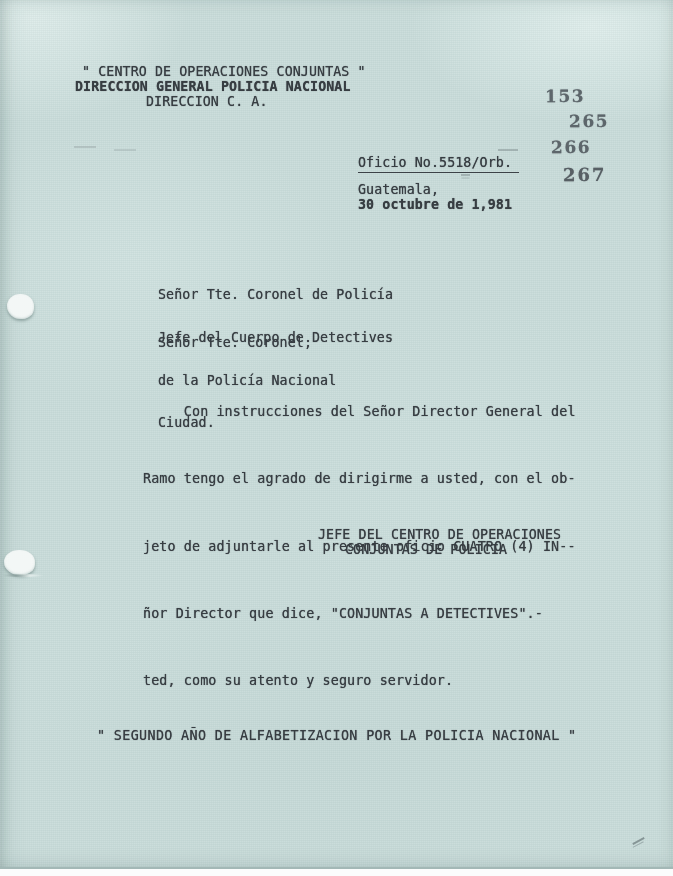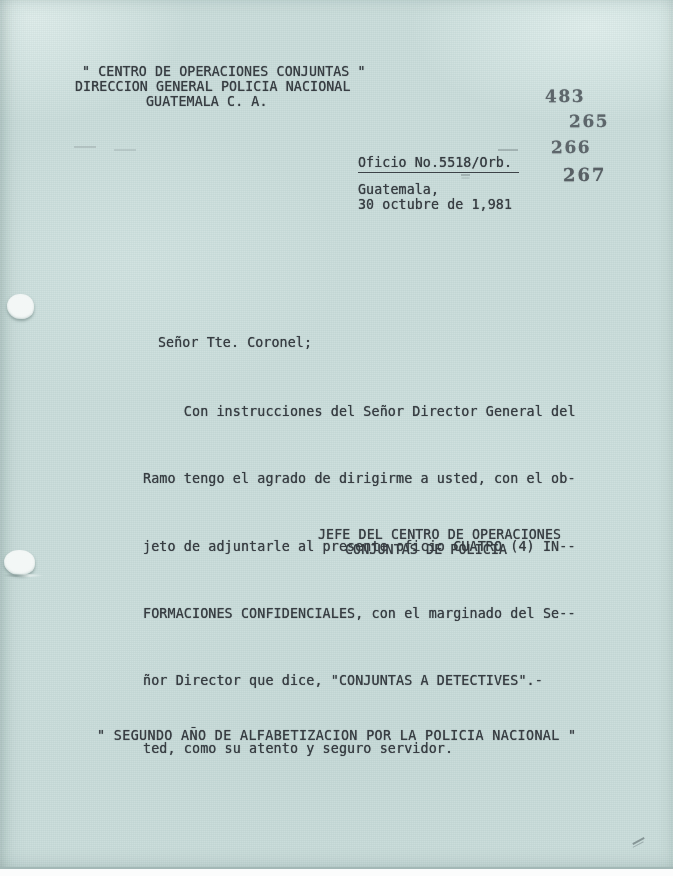--- a/index.html
+++ b/index.html
@@ -32,21 +32,21 @@
   .type {
     position: absolute;
     color: #373d42;
     font-size: 13.3px;
     line-height: 15.3px;
     white-space: pre;
     text-shadow: 0 0 0.8px rgba(55,61,66,0.9);
     letter-spacing: 0.1px;
   }
   .hdr1 { left: 82px;  top: 64px; }
-  .hdr2 { left: 75px;  top: 79px; }
+  .hdr2 { left: 75px;  top: 79px; font-weight: bold; }
   .hdr3 { left: 146px; top: 94px; }
 
   .stamp {
     position: absolute;
     font-family: "DejaVu Serif", "Liberation Serif", serif;
     font-weight: 700;
     color: #5d666b;
     font-size: 17px;
     letter-spacing: 1.5px;
     text-shadow: 0 0 1px rgba(93,102,107,0.6);
@@ -58,21 +58,21 @@
   .stamp4 { left: 563px; top: 164px; font-size: 18px; letter-spacing: 2px; color: #575f64; }
 
   .oficio { left: 358px; top: 155px; }
   .oficio .ul {
     display: inline-block;
     border-bottom: 1.6px solid #3c4247;
     padding-right: 7px;
     padding-bottom: 2px;
   }
   .place { left: 358px; top: 182px; }
-  .date  { left: 358px; top: 197px; }
+  .date  { left: 358px; top: 197px; font-weight: bold; }
 
   .addr  { left: 158px; top: 260px; line-height: 14.2px; }
   .salut { left: 158px; top: 335px; text-align: right; }
 
   .bodytext { left: 143px; top: 356px; line-height: 22.45px; font-size: 13.4px; }
 
   .sig1 { left: 318px; top: 527px; }
   .sig2 { left: 345px; top: 542px; }
   .signame { left: 337px; top: 626px; }
 
@@ -111,39 +111,44 @@
   }
 </style>
 </head>
 <body>
 
 <div class="scan">
   <div class="grain"></div>
 
   <div class="type hdr1">" CENTRO DE OPERACIONES CONJUNTAS "</div>
   <div class="type hdr2">DIRECCION GENERAL POLICIA NACIONAL</div>
-  <div class="type hdr3">GUATEMALA C. A.</div>
+  <div class="type hdr3">DIRECCION C. A.</div>
 
-  <div class="stamp stamp1">483</div>
+  <div class="stamp stamp1">153</div>
   <div class="stamp stamp2">265</div>
   <div class="stamp stamp3">266</div>
   <div class="stamp stamp4">267</div>
 
   <div class="type oficio"><span class="ul">Oficio No.5518/Orb.</span></div>
   <div class="type place">Guatemala,</div>
   <div class="type date">30 octubre de 1,981</div>
 
+  <div class="type addr">
+    <div>Señor Tte. Coronel de Policía</div>
+    <div>Jefe del Cuerpo de Detectives</div>
+    <div>de la Policía Nacional</div>
+    <div>Ciudad.</div>
+  </div>
 
   <div class="type salut">Señor Tte. Coronel;</div>
 
   <div class="type bodytext">
     <div>     Con instrucciones del Señor Director General del</div>
     <div>Ramo tengo el agrado de dirigirme a usted, con el ob-</div>
     <div>jeto de adjuntarle al presente oficio CUATRO (4) IN--</div>
-    <div>FORMACIONES CONFIDENCIALES, con el marginado del Se--</div>
     <div>ñor Director que dice, "CONJUNTAS A DETECTIVES".-</div>
     <div>ted, como su atento y seguro servidor.</div>
   </div>
 
   <div class="type sig1">JEFE DEL CENTRO DE OPERACIONES</div>
   <div class="type sig2">CONJUNTAS DE POLICIA</div>
 
   <div class="type footerline">" SEGUNDO AÑO DE ALFABETIZACION POR LA POLICIA NACIONAL "</div>
 
   <div class="punch-hole hole1"></div>

